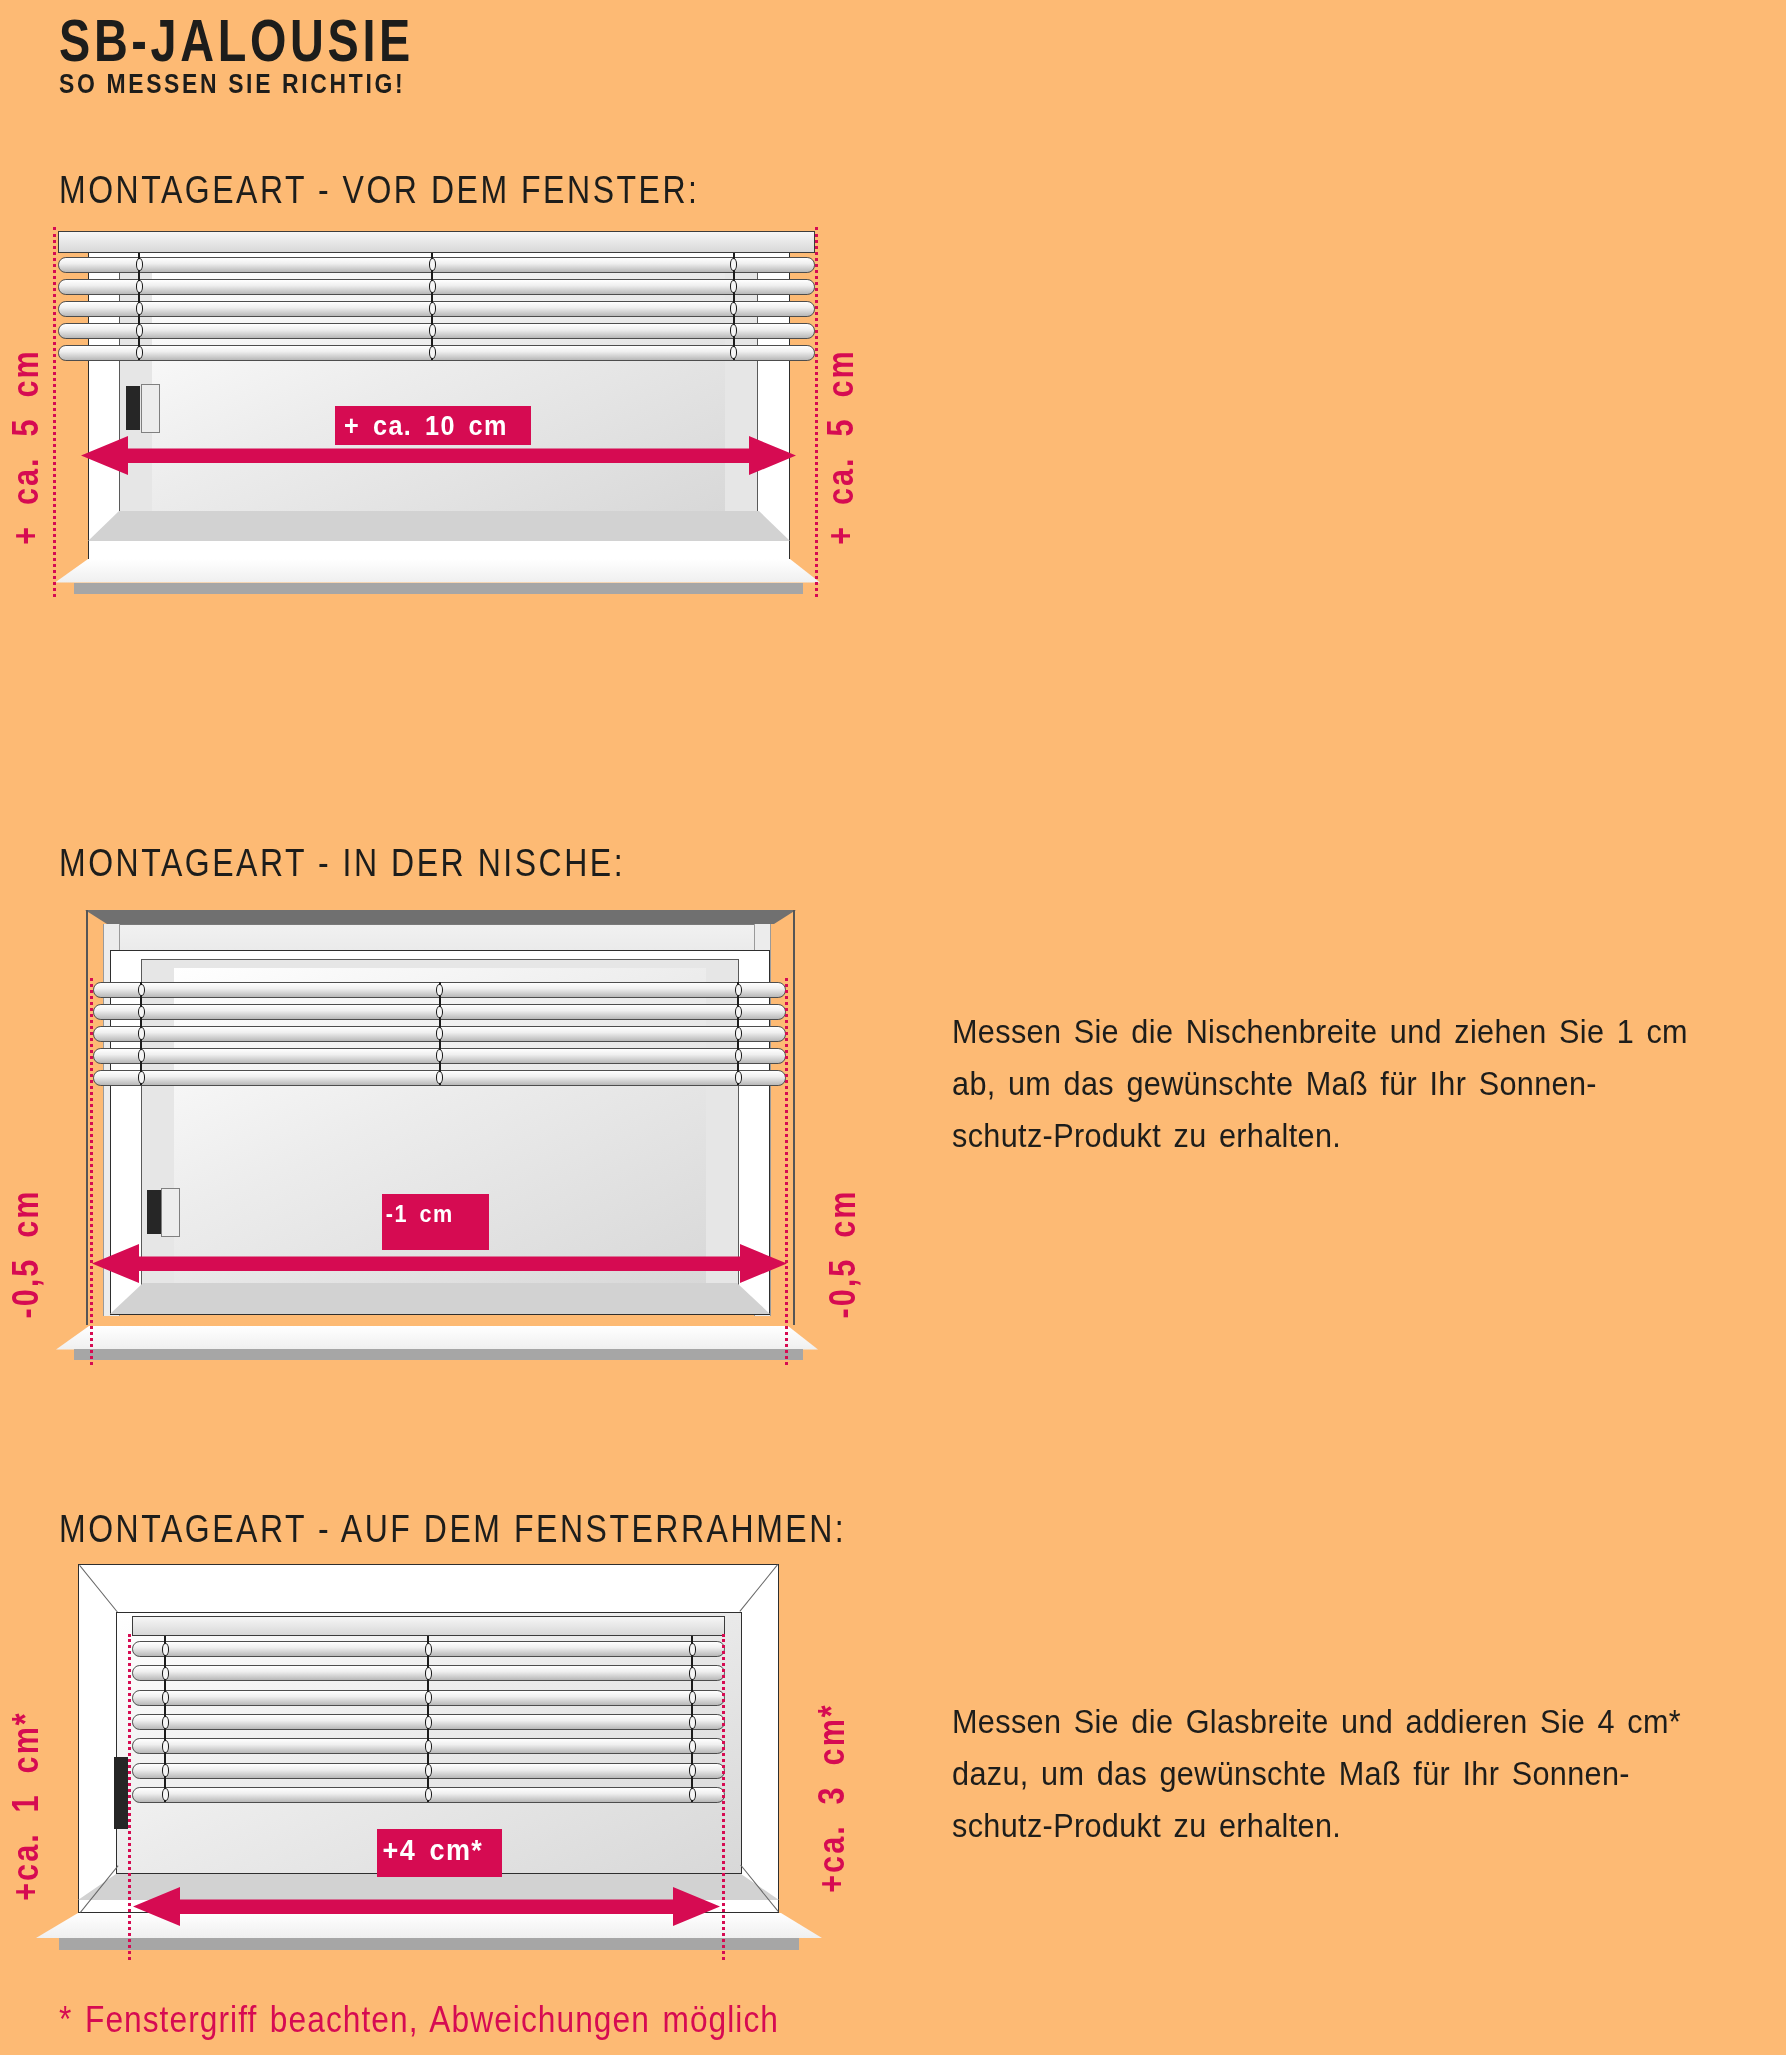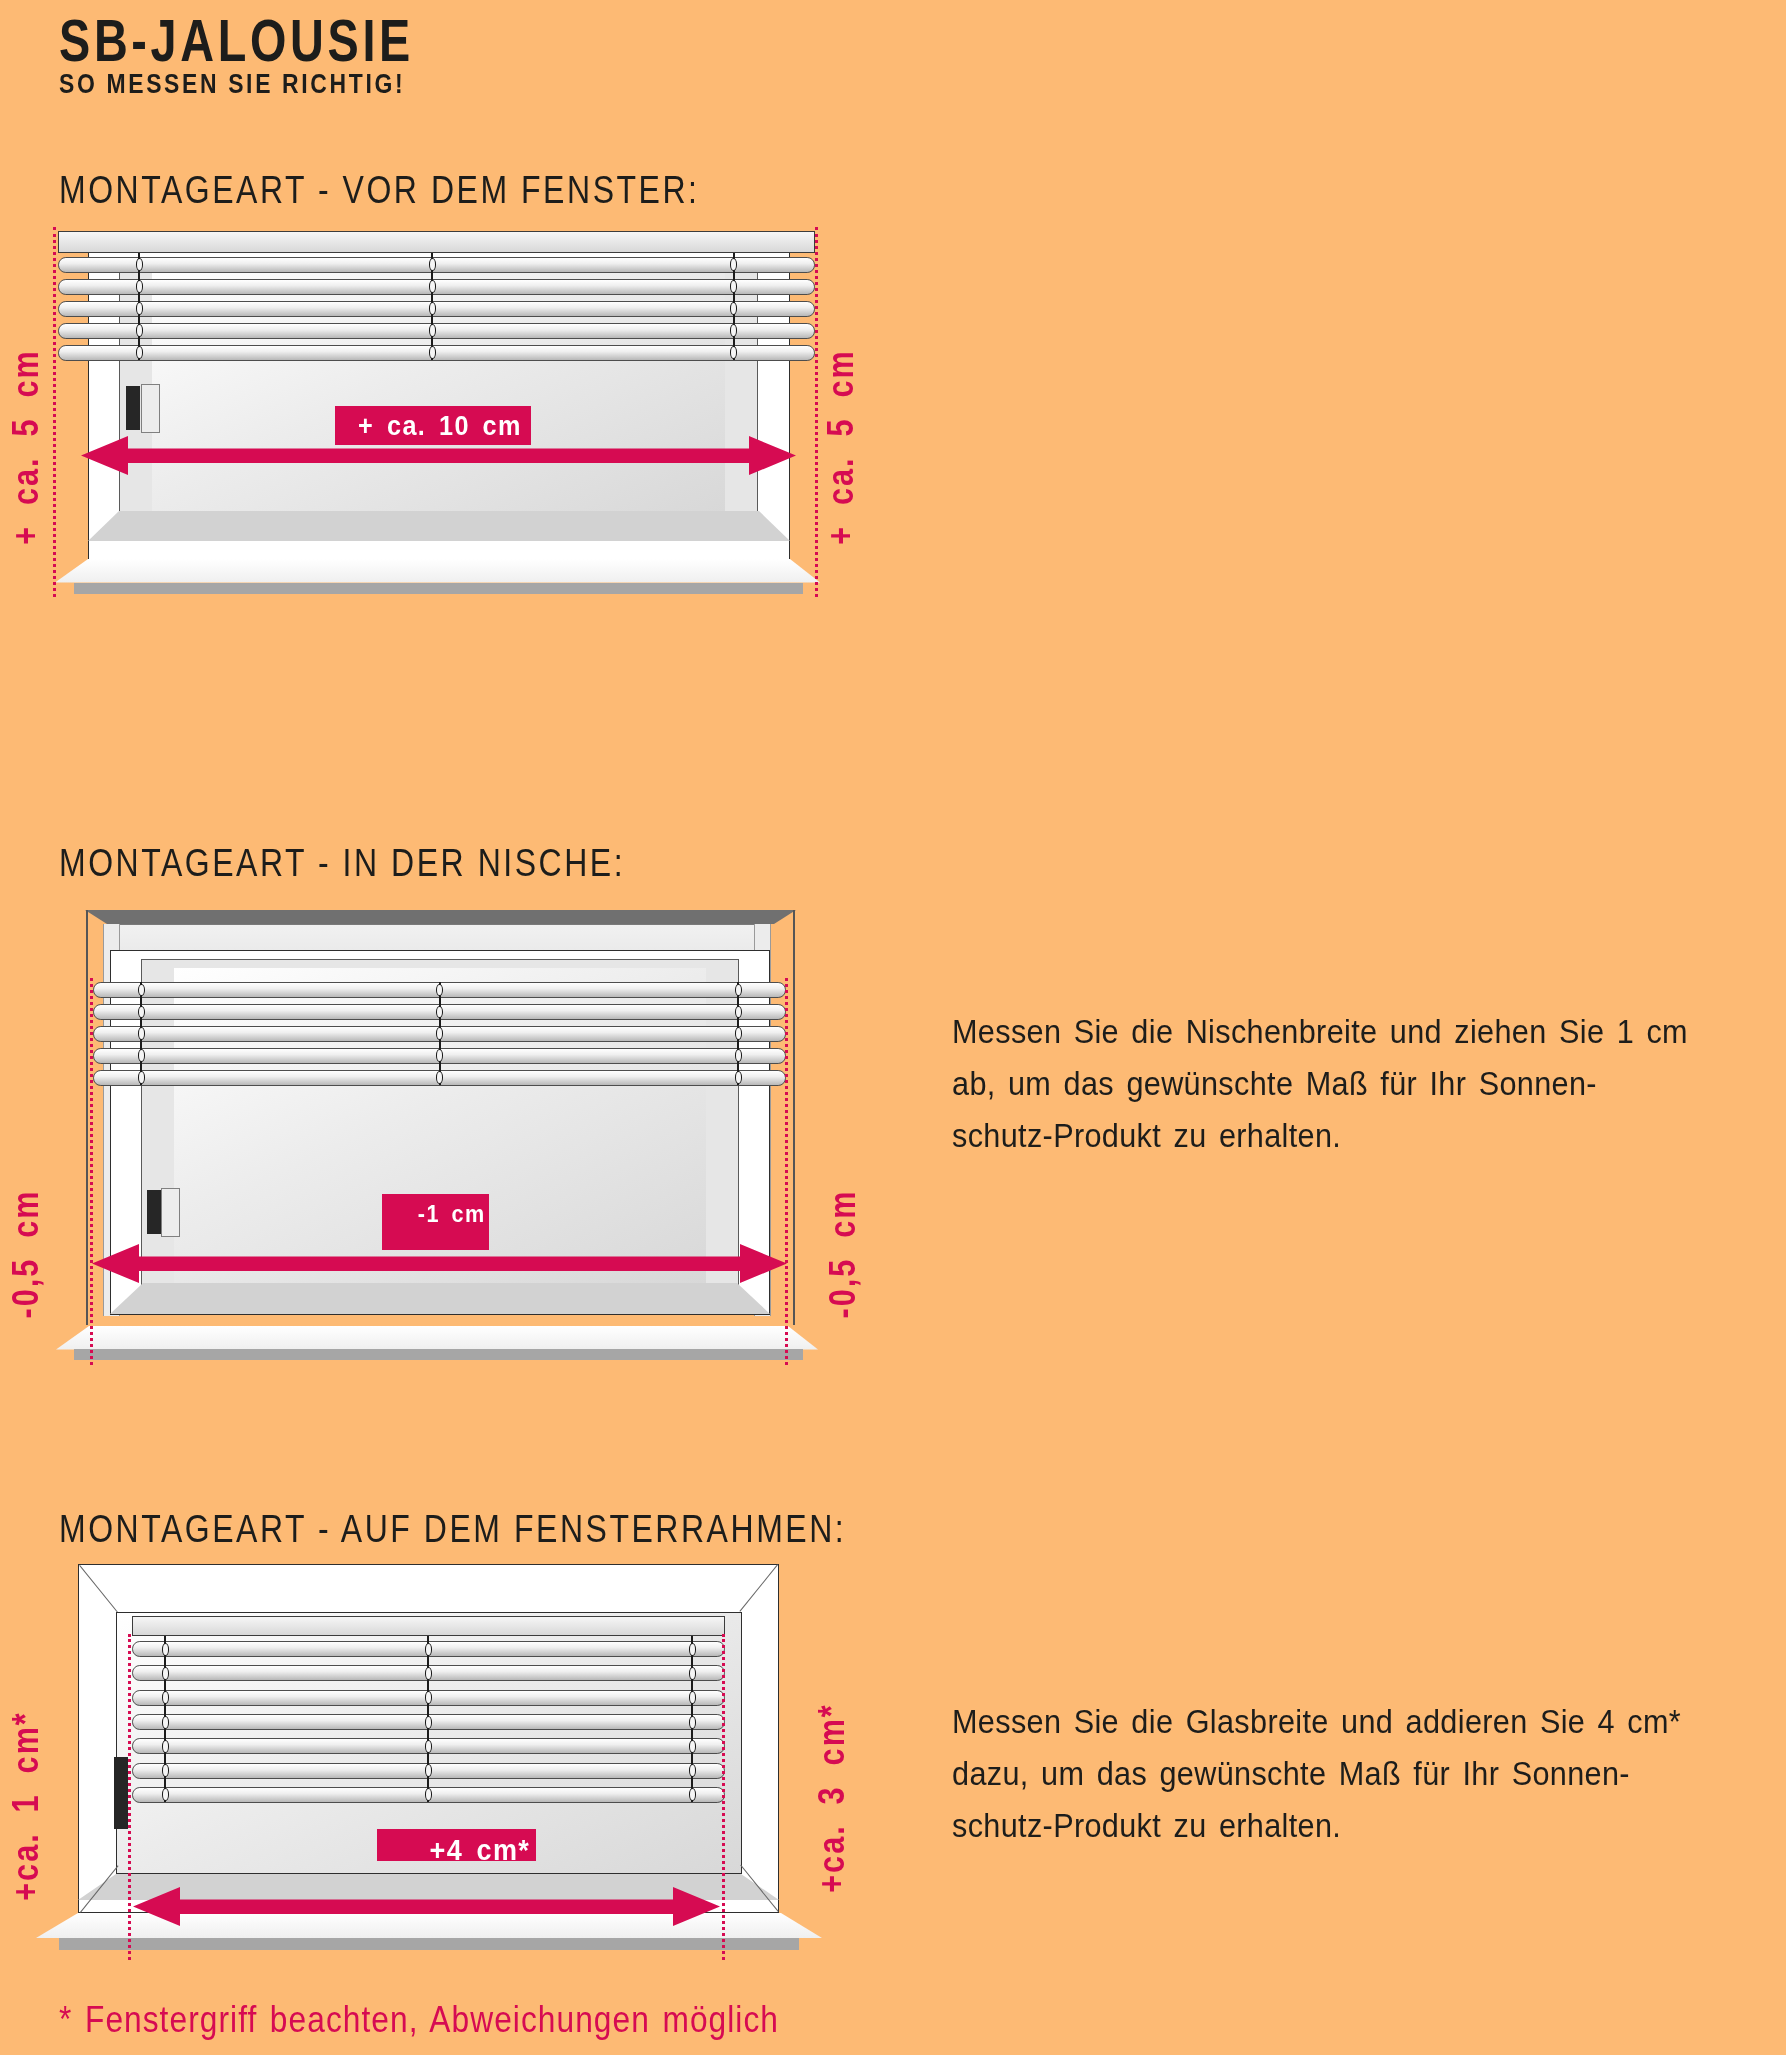--- a/index.html
+++ b/index.html
@@ -22,21 +22,21 @@
   .sash{background:#e6e6e6;border:0.8px solid #5a5a5a;box-sizing:border-box;}
   .glass{background:linear-gradient(155deg,#ffffff 0%,#ececec 45%,#d8d8d8 100%);}
   .slope{background:#d2d2d2;}
   .sill{background:linear-gradient(#ffffff,#efefef);filter:drop-shadow(0 0 1.2px #4a4a4a);}
   .sillshadow{background:#a6a6a6;}
   .lintel{background:linear-gradient(180deg,#f6f6f6,#d8d8d8);border:0.8px solid #3c3c3c;box-sizing:border-box;z-index:20;}
   .slat{background:linear-gradient(180deg,#ffffff 0%,#efefef 40%,#b8b8b8 100%);
         border:0.8px solid #4d4d4d;border-radius:7.8px;box-sizing:border-box;z-index:20;}
   .cord{width:1.6px;background:#1c1c1c;z-index:25;}
   .hole{width:7px;height:12.5px;background:#f5f5f5;border:1.6px solid #161616;border-radius:50%;box-sizing:border-box;z-index:26;}
-  .mbox{background:#d60b52;color:#fff;text-align:right;font-weight:600;z-index:50;}
+  .mbox{background:#d60b52;color:#fff;text-align:left;font-weight:600;z-index:50;}
   .mbox span{display:inline-block;transform:scaleX(.9);letter-spacing:1.6px;word-spacing:4.7px;}
   .arrow{background:#d60b52;z-index:45;
          clip-path:polygon(0 19.6px,47px 0,47px 12.5px,calc(100% - 47px) 12.5px,calc(100% - 47px) 0,
                            100% 19.6px,calc(100% - 47px) 39px,calc(100% - 47px) 27px,47px 27px,47px 39px);}
   .wline{background:#555;z-index:5;}
   .bevel{background:#707070;clip-path:polygon(0 0,100% 0,calc(100% - 22px) 100%,22px 100%);}
   .nicheband{background:linear-gradient(#f1f1f1,#e2e2e2);border:0.8px solid #7a7a7a;box-sizing:border-box;}
   .nichewall{background:#ececec;border-left:0.8px solid #9a9a9a;border-right:0.8px solid #9a9a9a;box-sizing:border-box;}
   .handleplate{background:#ededed;border:0.8px solid #808080;box-sizing:border-box;z-index:6;}
   .handlegrip{background:#262626;z-index:7;}
@@ -206,21 +206,21 @@
       <div class="abs hole" style="left: 557px; top: 100px;"></div>
       <div class="abs hole" style="left: 557px; top: 124px;"></div>
       <div class="abs hole" style="left: 557px; top: 148px;"></div>
       <div class="abs hole" style="left: 557px; top: 172px;"></div>
     </div>
 
   <div class="abs dotline" style="left:128px;top:1634px;height:326px;"></div>
   <div class="abs dotline" style="left:722px;top:1634px;height:326px;"></div>
 
   <div class="abs arrow" style="left:133px;top:1887px;width:587px;height:39px;"></div>
-  <div class="abs mbox" style="left:377px;top:1829px;width:125px;height:32px;line-height:42px;font-size:30px;padding-left:34px;">
+  <div class="abs mbox" style="left:377px;top:1829px;width:125px;height:48px;line-height:42px;font-size:30px;">
     <span>+4 cm*</span>
   </div>
 
   <div class="abs sidelabel nowrap" style="left:-131px;top:1784px;">+ca. 1 cm*</div>
   <div class="abs sidelabel nowrap" style="left:675px;top:1776px;">+ca. 3 cm*</div>
 
   <div class="abs" style="left:952px;top:1695px;">
     <div class="bodyline nowrap">Messen Sie die Glasbreite und addieren Sie 4 cm*</div>
     <div class="bodyline nowrap">dazu, um das gewünschte Maß für Ihr Sonnen-</div>
     <div class="bodyline nowrap">schutz-Produkt zu erhalten.</div>

